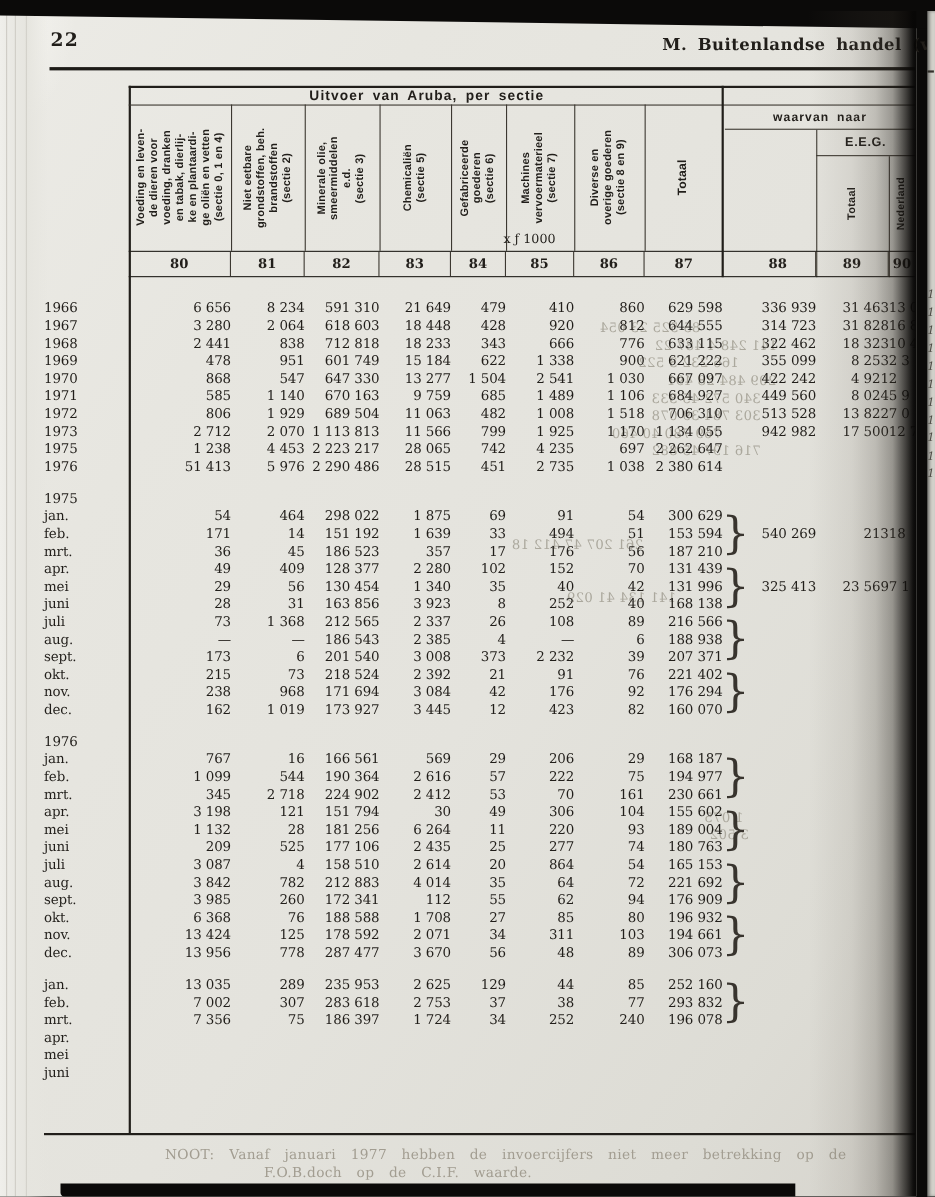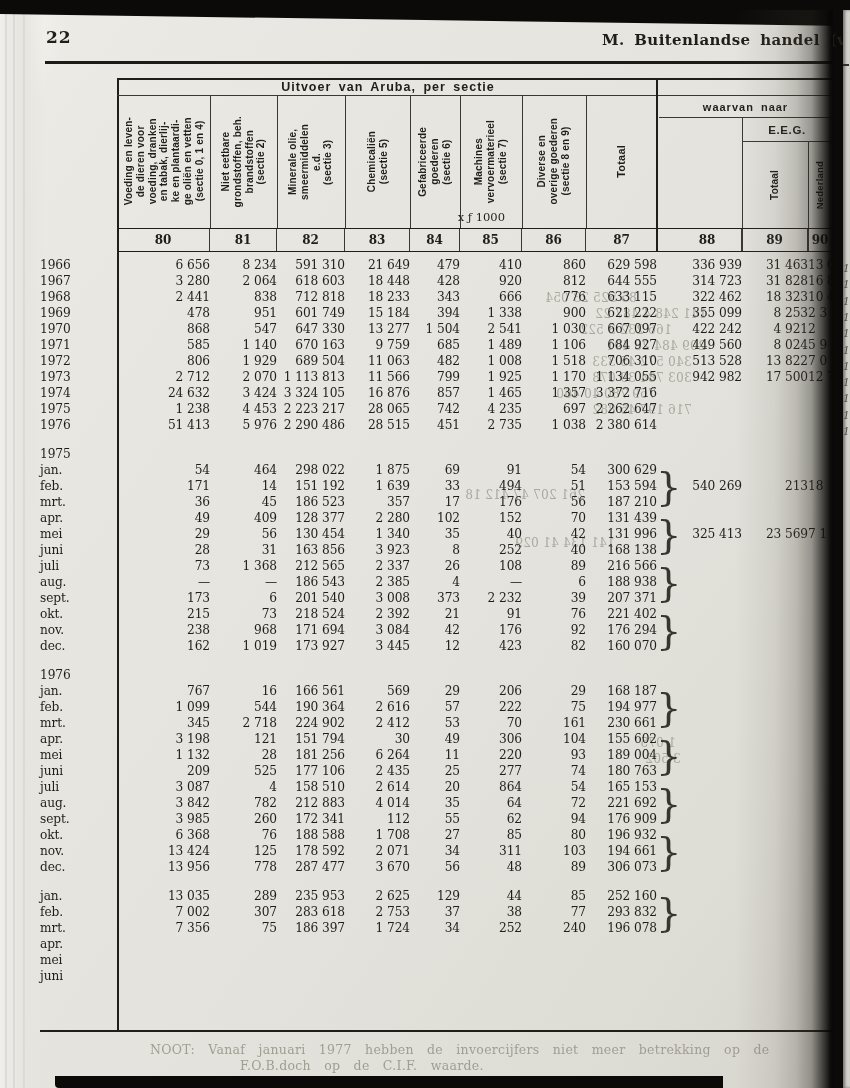--- a/index.html
+++ b/index.html
@@ -62,21 +62,21 @@
 
   .unit{position:absolute;left:370px;top:132px;width:95px;text-align:right;font:11.5px "DejaVu Serif",serif;}
 
   .numrow{position:absolute;left:77px;top:150px;width:715px;height:24px;box-sizing:border-box;
           border-top:1.2px solid var(--ink);border-bottom:1.5px solid var(--ink);
           display:grid;grid-template-columns:93px 67px 68px 65px 50px 62px 64px 71px 16px 69px 66px 24px;}
   .numrow>div{display:flex;align-items:center;justify-content:center;font:600 12px "DejaVu Serif",serif;
           border-right:1px solid var(--ln);}
   .numrow>div.nb{border-right:none;}
 
-  .bt{position:absolute;left:0;top:159px;width:792px;border-collapse:collapse;table-layout:fixed;}
+  .bt{position:absolute;left:0;top:174px;width:792px;border-collapse:collapse;table-layout:fixed;}
   .bt td{padding:0;font:12.2px "DejaVu Serif",serif;color:var(--ink);white-space:nowrap;letter-spacing:-.1px;}
   .bt tr{height:16px;}
   .bt tr.gap{height:13px;}
   .bt tr.gaps{height:20px;}
   .lblc{font-style:italic;padding-left:5px;text-align:left;}
   .yr{font-weight:bold;letter-spacing:.6px;}
   .num{text-align:right;}
   .c80{padding-right:7px}.c81{padding-right:6px}.c82{padding-right:6px}.c83{padding-right:5px}
   .c84{padding-right:5px}.c85{padding-right:6px}.c86{padding-right:9px}.c87{padding-right:7px}
   .c88{padding-right:15px}.c89{padding-right:12px}
@@ -273,21 +273,21 @@
               <td class="num c88">322 462</td>
               <td class="num c89">18 323</td>
               <td class="c90td">10 4</td>
             </tr>
             <tr>
               <td class="lblc yr">1969</td>
               <td class="num c80">478</td>
               <td class="num c81">951</td>
               <td class="num c82">601 749</td>
               <td class="num c83">15 184</td>
-              <td class="num c84">394</td>
+              <td class="num c84">622</td>
               <td class="num c85">1 338</td>
               <td class="num c86">900</td>
               <td class="num c87">621 222</td>
               <td class="brc"></td>
               <td class="num c88">355 099</td>
               <td class="num c89">8 253</td>
               <td class="c90td">2 3</td>
             </tr>
             <tr>
               <td class="lblc yr">1970</td>
@@ -341,35 +341,20 @@
               <td class="num c82">1 113 813</td>
               <td class="num c83">11 566</td>
               <td class="num c84">799</td>
               <td class="num c85">1 925</td>
               <td class="num c86">1 170</td>
               <td class="num c87">1 134 055</td>
               <td class="brc"></td>
               <td class="num c88">942 982</td>
               <td class="num c89">17 500</td>
               <td class="c90td">12 7</td>
-            </tr>
-            <tr>
-              <td class="lblc yr">1974</td>
-              <td class="num c80">24 632</td>
-              <td class="num c81">3 424</td>
-              <td class="num c82">3 324 105</td>
-              <td class="num c83">16 876</td>
-              <td class="num c84">857</td>
-              <td class="num c85">1 465</td>
-              <td class="num c86">1 357</td>
-              <td class="num c87">3 372 716</td>
-              <td class="brc"></td>
-              <td class="num c88"></td>
-              <td class="num c89"></td>
-              <td class="c90td"></td>
             </tr>
             <tr>
               <td class="lblc yr">1975</td>
               <td class="num c80">1 238</td>
               <td class="num c81">4 453</td>
               <td class="num c82">2 223 217</td>
               <td class="num c83">28 065</td>
               <td class="num c84">742</td>
               <td class="num c85">4 235</td>
               <td class="num c86">697</td>

